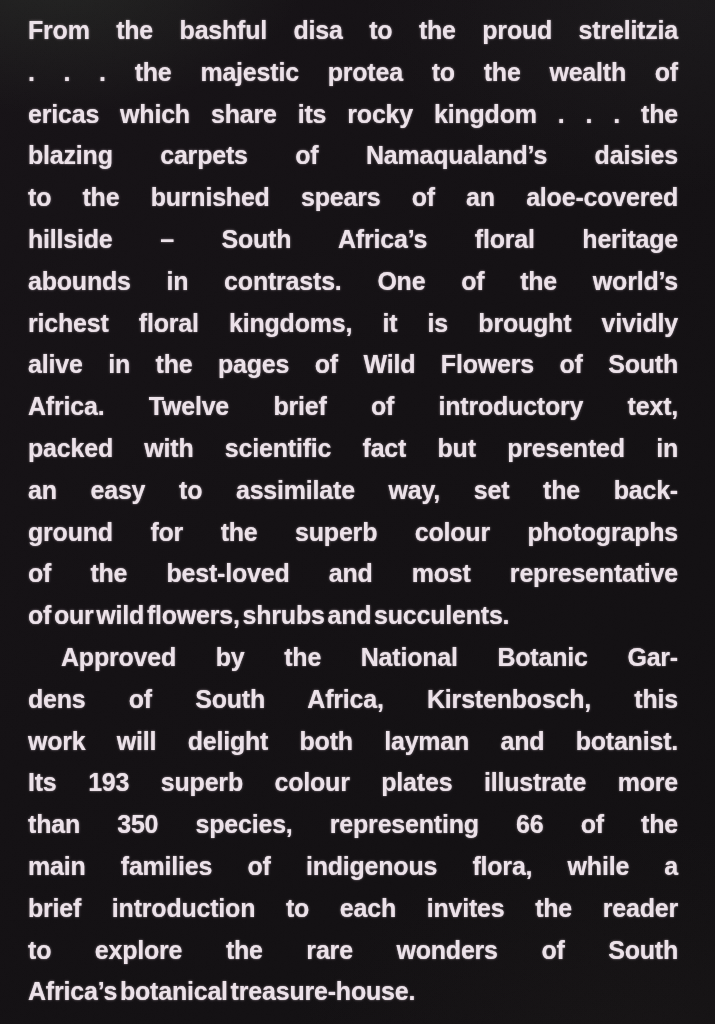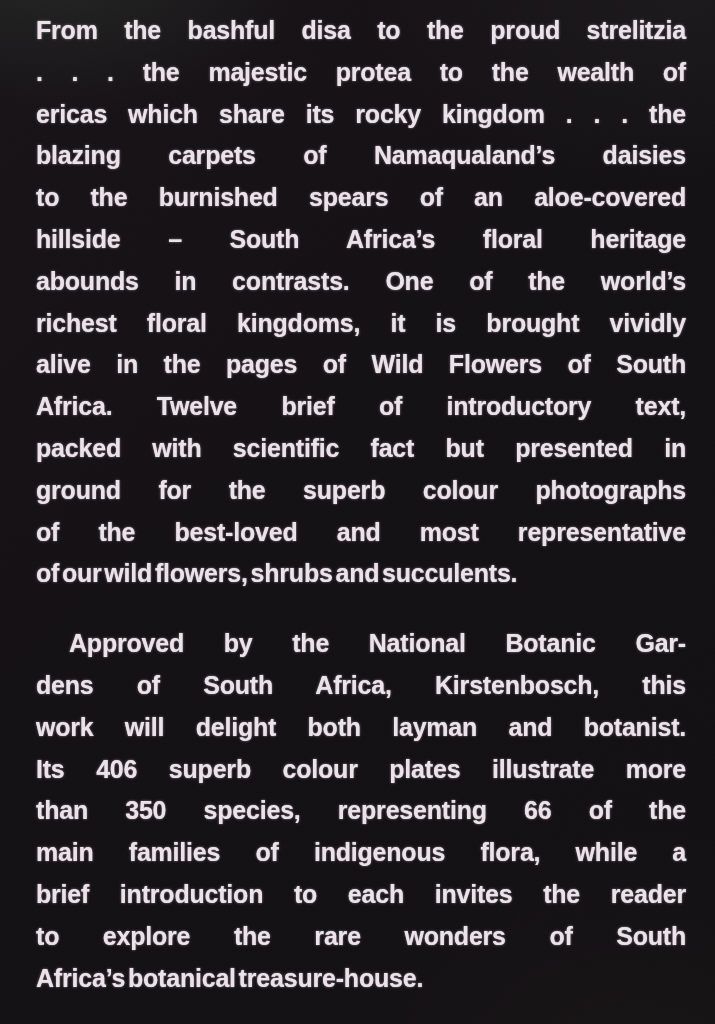--- a/index.html
+++ b/index.html
@@ -24,21 +24,21 @@
     inset: 0;
     width: 100%;
     height: 100%;
     opacity: 0.25;
     pointer-events: none;
     mix-blend-mode: overlay;
   }
   .blurb {
     position: absolute;
     top: 10px;
-    left: 36px;
+    left: 28px;
     width: 650px;
     color: #ece2e9;
     font-size: 25px;
     font-weight: bold;
     letter-spacing: -0.2px;
     line-height: 41.8px;
     text-shadow: 0 0 3px rgba(244,224,238,0.40), 0 0 1px rgba(255,240,250,0.55);
   }
   .line {
     height: 41.8px;
@@ -48,48 +48,48 @@
   }
   .line.last {
     text-align: center;
     text-align-last: left;
   }
   .line.tight {
     word-spacing: -4px;
   }
   .line.indent {
     padding-left: 33px;
-    margin-top: 28px;
   }
   .italic {
   }
 </style>
 </head>
 <body>
 
 <div class="cover">
   <div class="blurb" id="blurb">
       <div class="line"><span>From the bashful disa to the proud strelitzia</span></div>
       <div class="line"><span>. . . the majestic protea to the wealth of</span></div>
       <div class="line"><span>ericas which share its rocky kingdom . . . the</span></div>
       <div class="line"><span>blazing carpets of Namaqualand’s daisies</span></div>
       <div class="line"><span>to the burnished spears of an aloe-covered</span></div>
       <div class="line"><span>hillside – South Africa’s floral heritage</span></div>
       <div class="line"><span>abounds in contrasts. One of the world’s</span></div>
       <div class="line"><span>richest floral kingdoms, it is brought vividly</span></div>
       <div class="line"><span>alive in the pages of </span><span class="italic">Wild Flowers of South</span></div>
       <div class="line"><span class="italic">Africa.</span><span> Twelve brief of introductory text,</span></div>
       <div class="line"><span>packed with scientific fact but presented in</span></div>
+      <div class="line"><span>an easy to assimilate way, set the back-</span></div>
       <div class="line"><span>ground for the superb colour photographs</span></div>
       <div class="line"><span>of the best-loved and most representative</span></div>
       <div class="line last tight"><span>of our wild flowers, shrubs and succulents.</span></div>
       <div class="line indent"><span>Approved by the National Botanic Gar-</span></div>
       <div class="line"><span>dens of South Africa, Kirstenbosch, this</span></div>
       <div class="line"><span>work will delight both layman and botanist.</span></div>
-      <div class="line"><span>Its 406 superb colour plates illustrate more</span></div>
+      <div class="line"><span>Its 193 superb colour plates illustrate more</span></div>
       <div class="line"><span>than 350 species, representing 66 of the</span></div>
       <div class="line"><span>main families of indigenous flora, while a</span></div>
       <div class="line"><span>brief introduction to each invites the reader</span></div>
       <div class="line"><span>to explore the rare wonders of South</span></div>
       <div class="line last tight"><span>Africa’s botanical treasure-house.</span></div>
     </div>
   <svg class="grain" xmlns="http://www.w3.org/2000/svg">
     <filter id="noiseFilter">
       <feTurbulence type="fractalNoise" baseFrequency="0.9" numOctaves="2" stitchTiles="stitch"></feTurbulence>
       <feColorMatrix type="matrix" values="0 0 0 0 0.5  0 0 0 0 0.5  0 0 0 0 0.5  0 0 0 0.12 0"></feColorMatrix>

